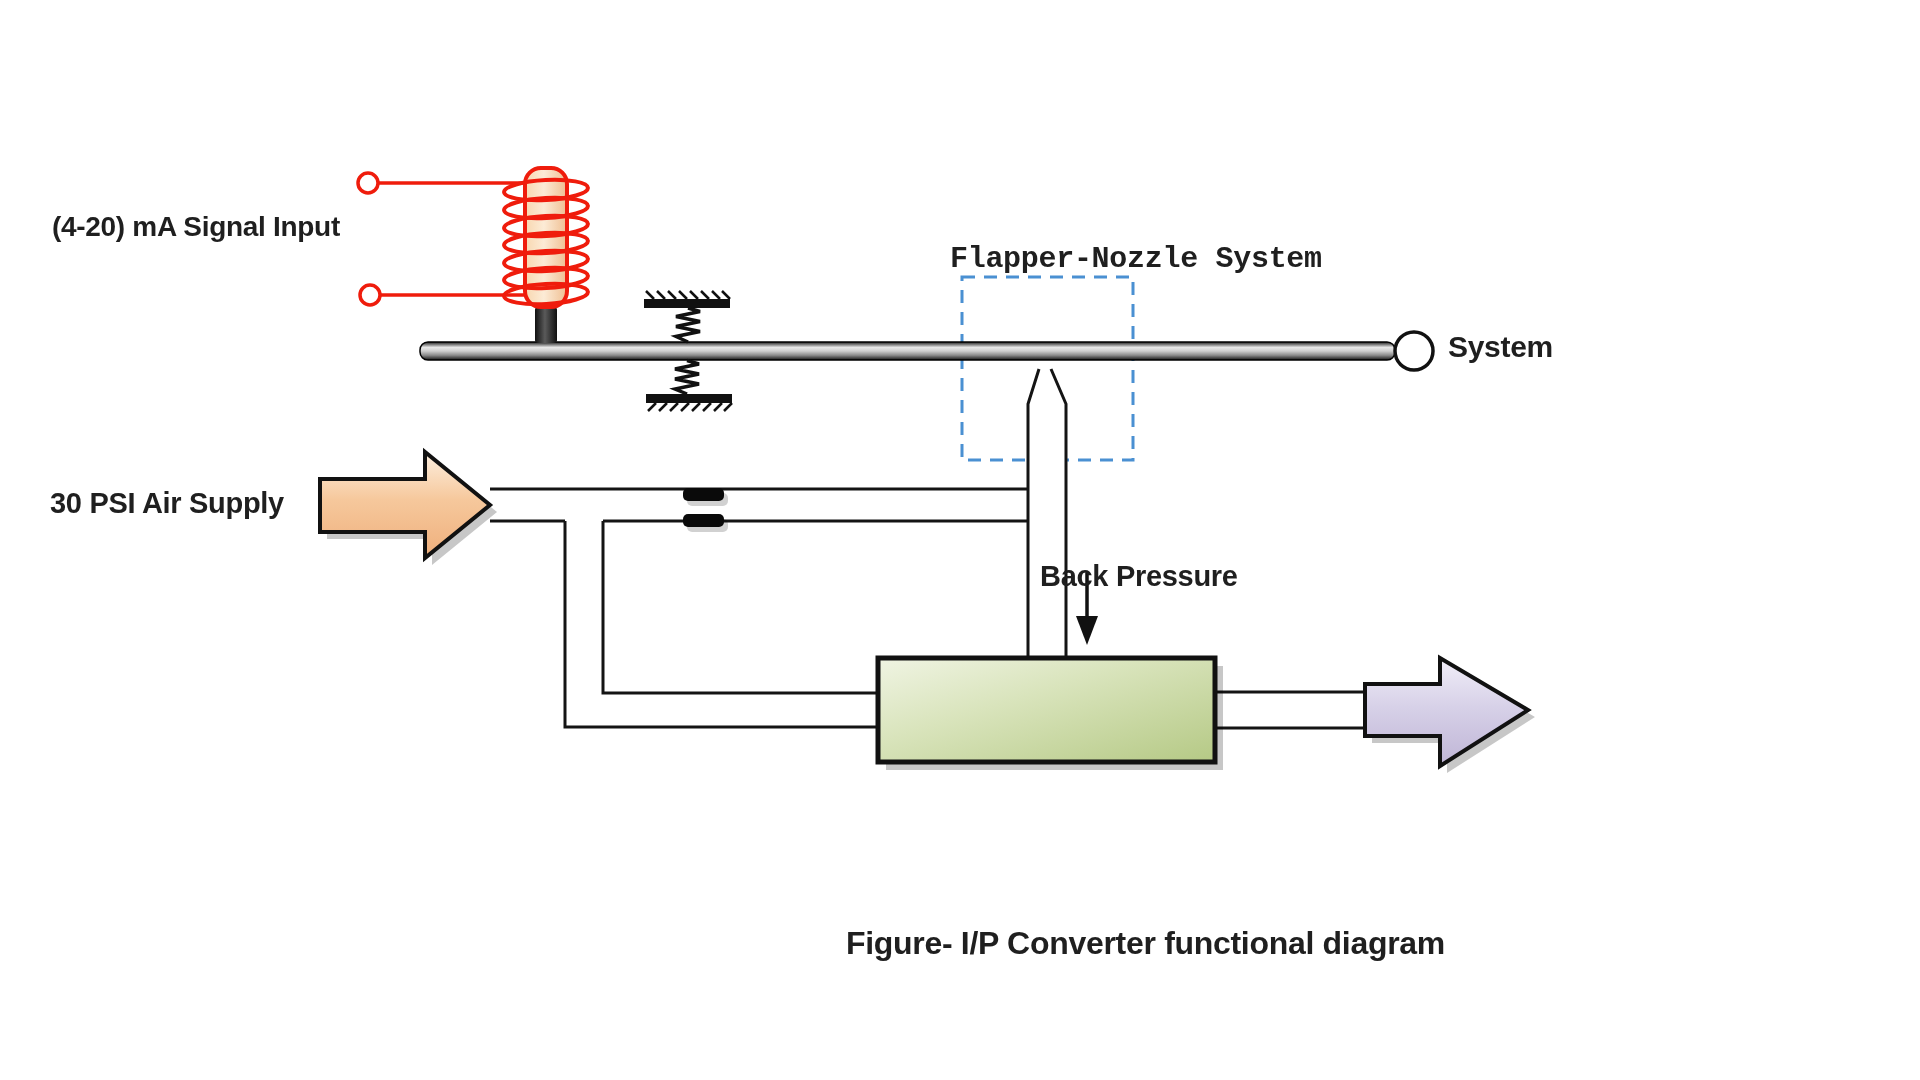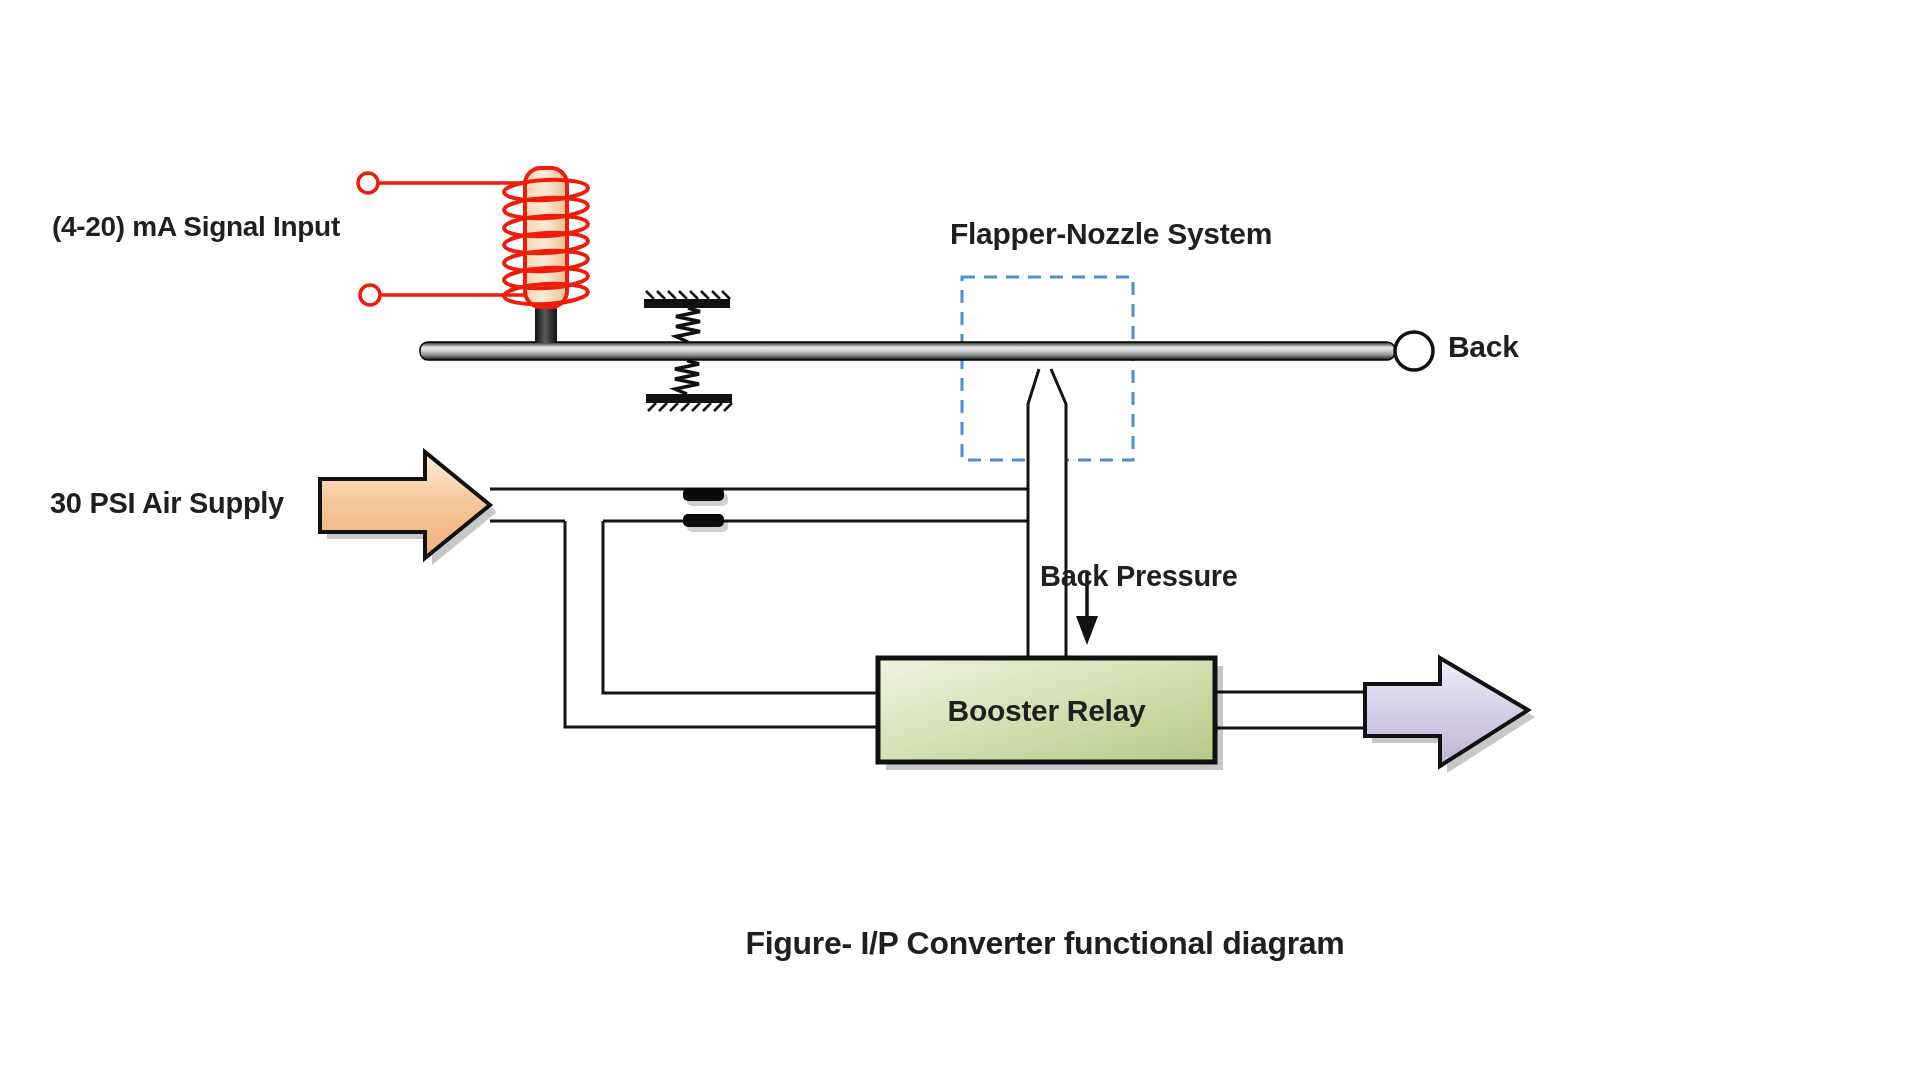--- a/index.html
+++ b/index.html
@@ -6,30 +6,30 @@
   .stage{
     position:relative;width:1920px;height:1080px;background:#ffffff;overflow:hidden;
     font-family:"Liberation Sans",sans-serif;
   }
   .stage svg{position:absolute;left:0;top:0;}
   .lbl{
     position:absolute;font-weight:bold;color:#1f1f1f;white-space:nowrap;
     letter-spacing:-0.3px;line-height:1.1;
   }
   .lbl-signal{left:52px;top:212px;font-size:28px;}
-  .lbl-flapper{left:950px;top:217px;font-size:30px;}
+  .lbl-flapper{left:950px;top:243px;font-size:30px;font-family:Liberation Mono, monospace;}
   .lbl-pivot{left:1448px;top:330px;font-size:30px;}
   .lbl-supply{left:50px;top:488px;font-size:29px;}
   .lbl-backpressure{left:1040px;top:561px;font-size:29px;}
   .lbl-booster{
     left:878px;top:658px;width:337px;height:104px;font-size:30px;
     display:flex;align-items:center;justify-content:center;
   }
   .lbl-output{left:1543px;top:691px;font-size:29px;}
-  .lbl-caption{left:645px;top:926px;width:800px;font-size:32px;text-align:center;}
+  .lbl-caption{left:645px;top:926px;width:800px;font-size:32px;text-align:right;}
 </style>
 </head>
 <body>
 
 <div class="stage">
 
   <svg width="1920" height="1080" viewBox="0 0 1920 1080">
     <defs>
       <linearGradient id="beamGrad" x1="0" y1="0" x2="0" y2="1">
         <stop offset="0" stop-color="#1c1c1c"></stop>
@@ -141,23 +141,22 @@
     <g stroke="#111111" fill="#111111">
       <line x1="1087" y1="573" x2="1087" y2="618" stroke-width="3.5"></line>
       <polygon points="1076,616 1098,616 1087,645" stroke="none"></polygon>
     </g>
   </svg>
 
   <div class="lbl lbl-signal">(4-20) mA Signal Input</div>
 
   <div class="lbl lbl-flapper">Flapper-Nozzle System</div>
 
-  <div class="lbl lbl-pivot">Back</div>
+  <div class="lbl lbl-pivot">System</div>
 
   <div class="lbl lbl-supply">30 PSI Air Supply</div>
 
   <div class="lbl lbl-backpressure">Back Pressure</div>
 
-  <div class="lbl lbl-booster">Booster Relay</div>
 
 
   <div class="lbl lbl-caption">Figure- I/P Converter functional diagram</div>
 </div>
 
 </body></html>

